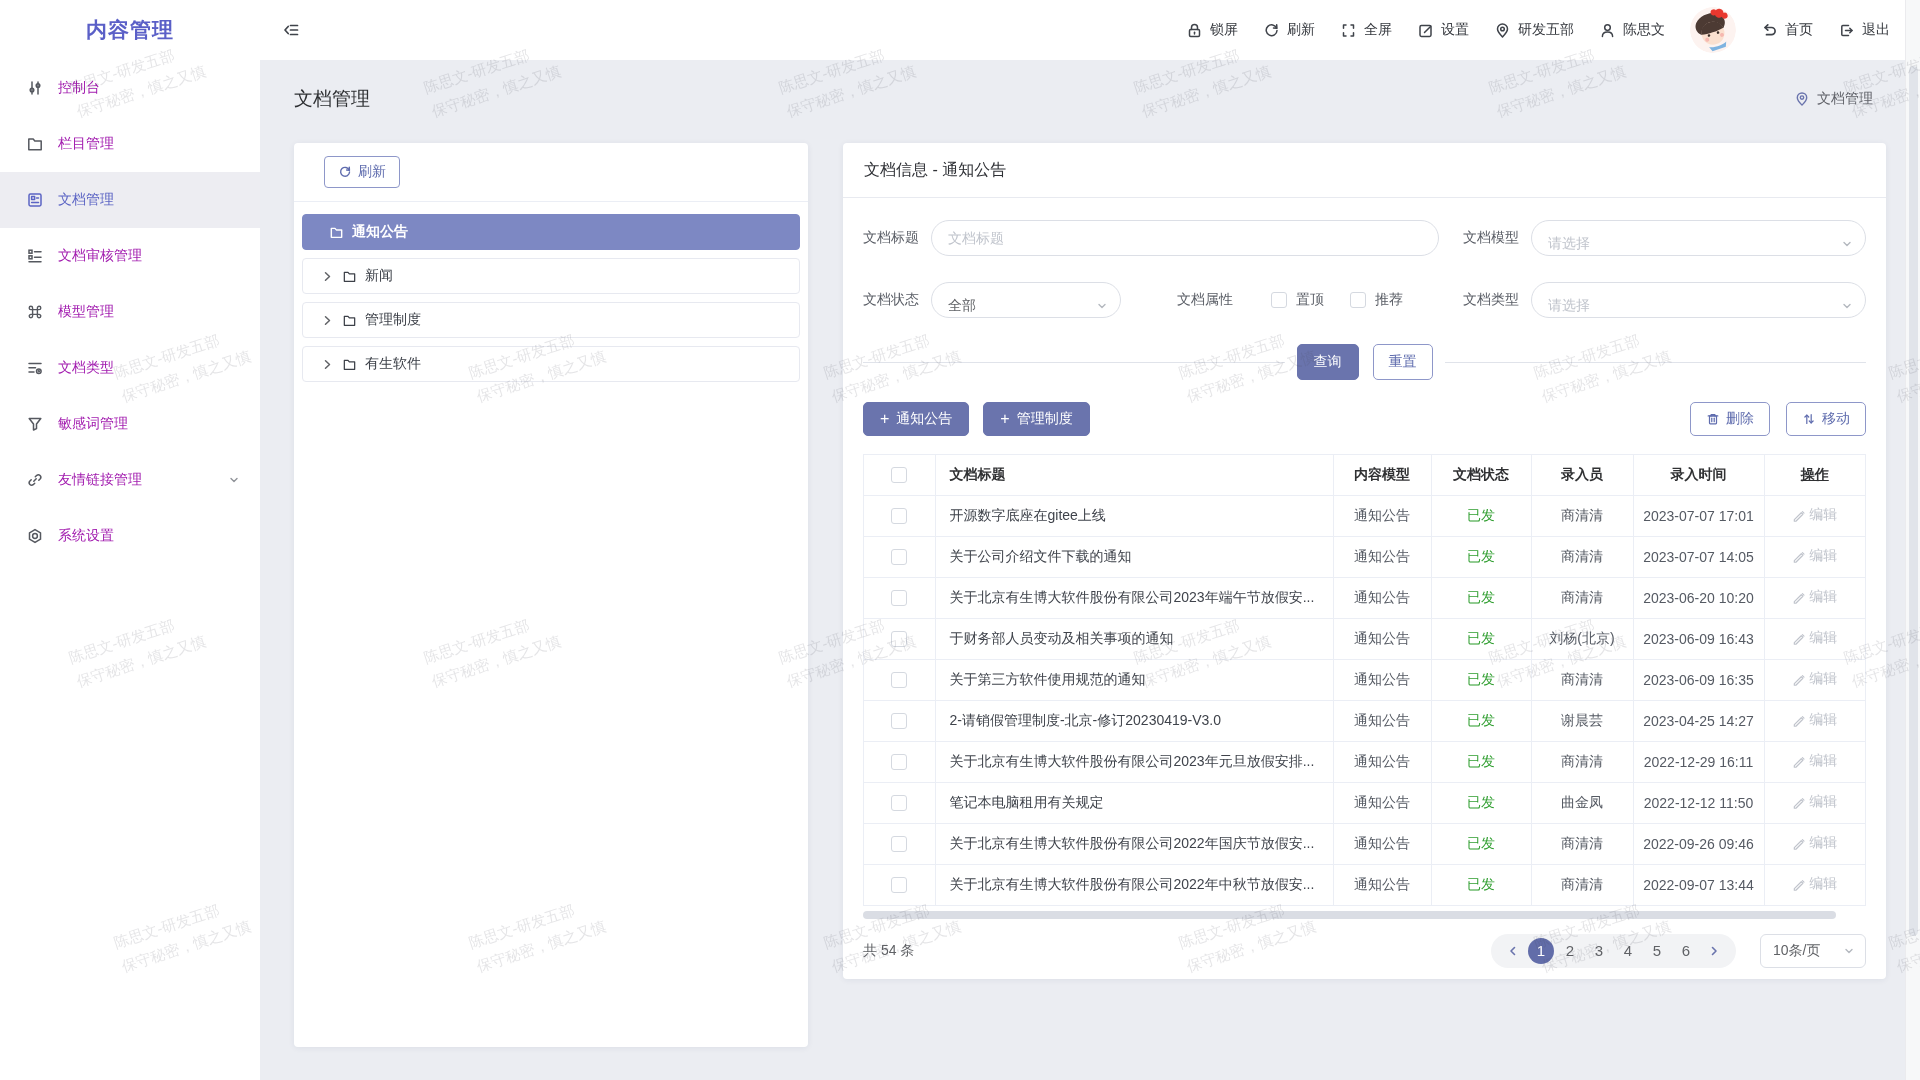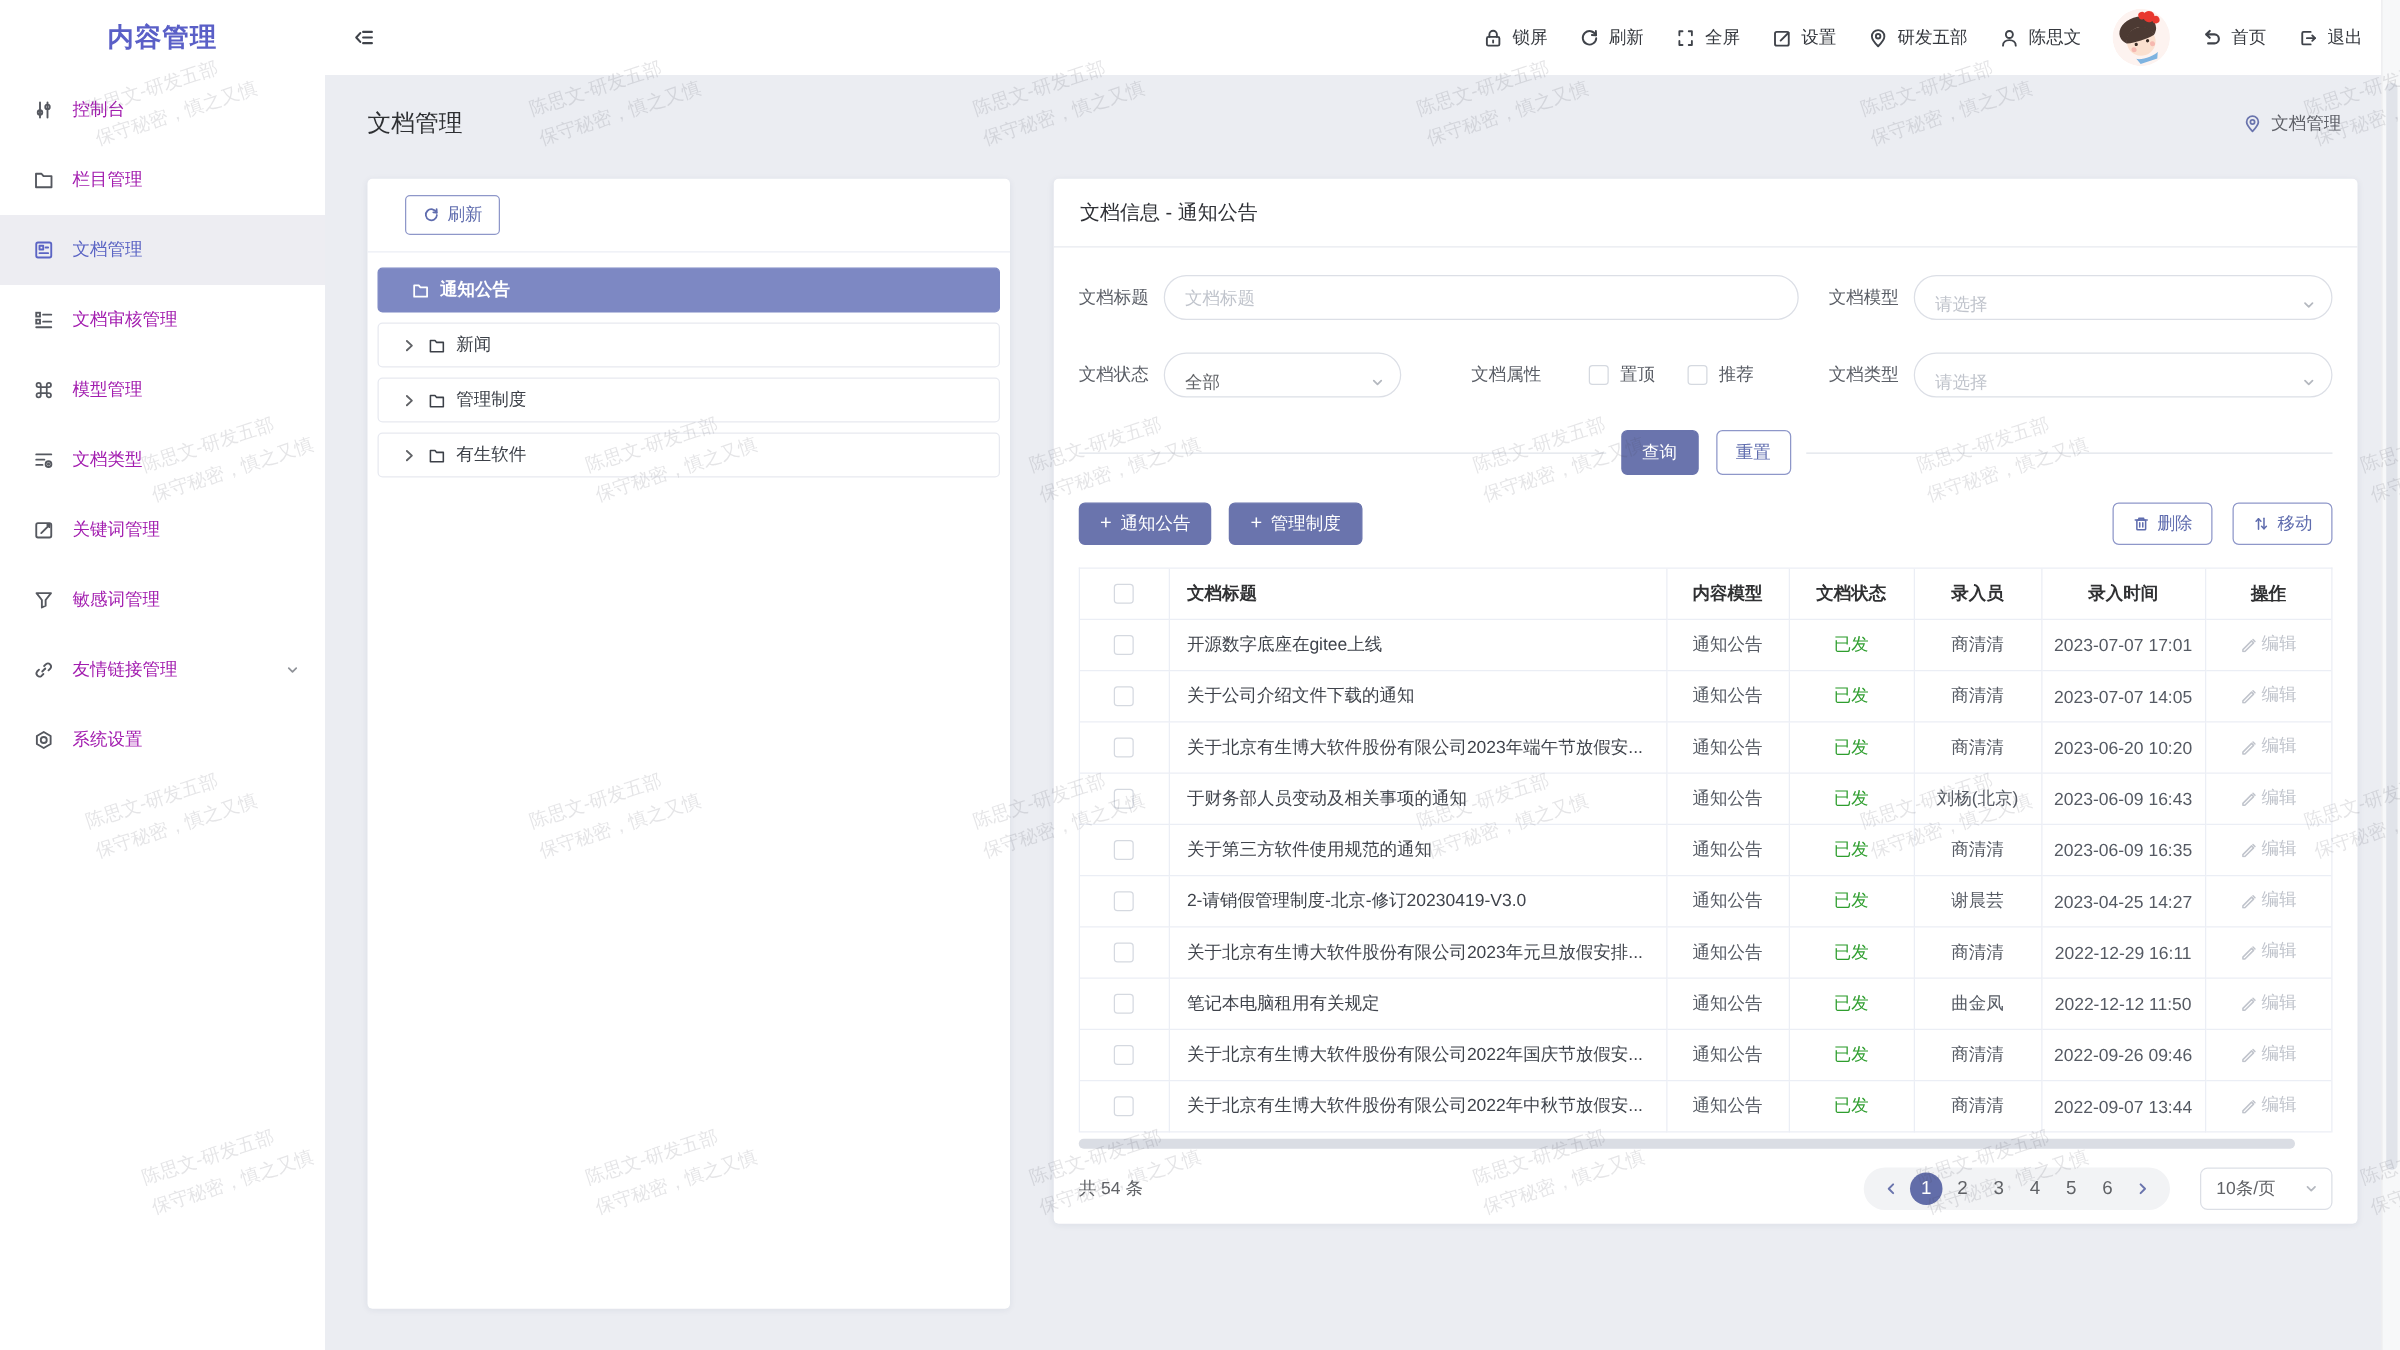--- a/index.html
+++ b/index.html
@@ -242,28 +242,20 @@
     <svg width="18" height="18" viewBox="0 0 18 18" fill="none" stroke="currentColor" stroke-width="1.5" stroke-linecap="round">
       <line x1="3" y1="4.5" x2="15" y2="4.5"></line>
       <line x1="3" y1="8.7" x2="9.5" y2="8.7"></line>
       <line x1="3" y1="12.9" x2="8" y2="12.9"></line>
       <circle cx="12.8" cy="12.3" r="2.3"></circle>
       <circle cx="12.8" cy="12.3" r="0.5" fill="currentColor"></circle>
     </svg>
     <span>文档类型</span>
   </div>
   <div class="side-item">
-    <svg width="18" height="18" viewBox="0 0 18 18" fill="none" stroke="currentColor" stroke-width="1.5" stroke-linecap="round" stroke-linejoin="round">
-      <rect x="3" y="3.5" width="12" height="11.5" rx="1.4"></rect>
-      <path d="M7 11.5 13.5 5"></path>
-      <path d="M11.8 5h1.7v1.7"></path>
-    </svg>
-    <span>关键词管理</span>
-  </div>
-  <div class="side-item">
     <svg width="18" height="18" viewBox="0 0 18 18" fill="none" stroke="currentColor" stroke-width="1.5" stroke-linejoin="round">
       <path d="M3.2 3.5h11.6L10.5 9v4.6l-3 1.4V9z"></path>
     </svg>
     <span>敏感词管理</span>
   </div>
   <div class="side-item">
     <svg width="18" height="18" viewBox="0 0 18 18" fill="none" stroke="currentColor" stroke-width="1.5" stroke-linecap="round" stroke-linejoin="round">
       <path d="M7.8 10.2 10.2 7.8"></path>
       <path d="M9.3 5.8l1.5-1.5a2.5 2.5 0 0 1 3.5 3.5L12.8 9.3"></path>
       <path d="M8.7 12.2l-1.5 1.5a2.5 2.5 0 0 1-3.5-3.5L5.2 8.7"></path>

